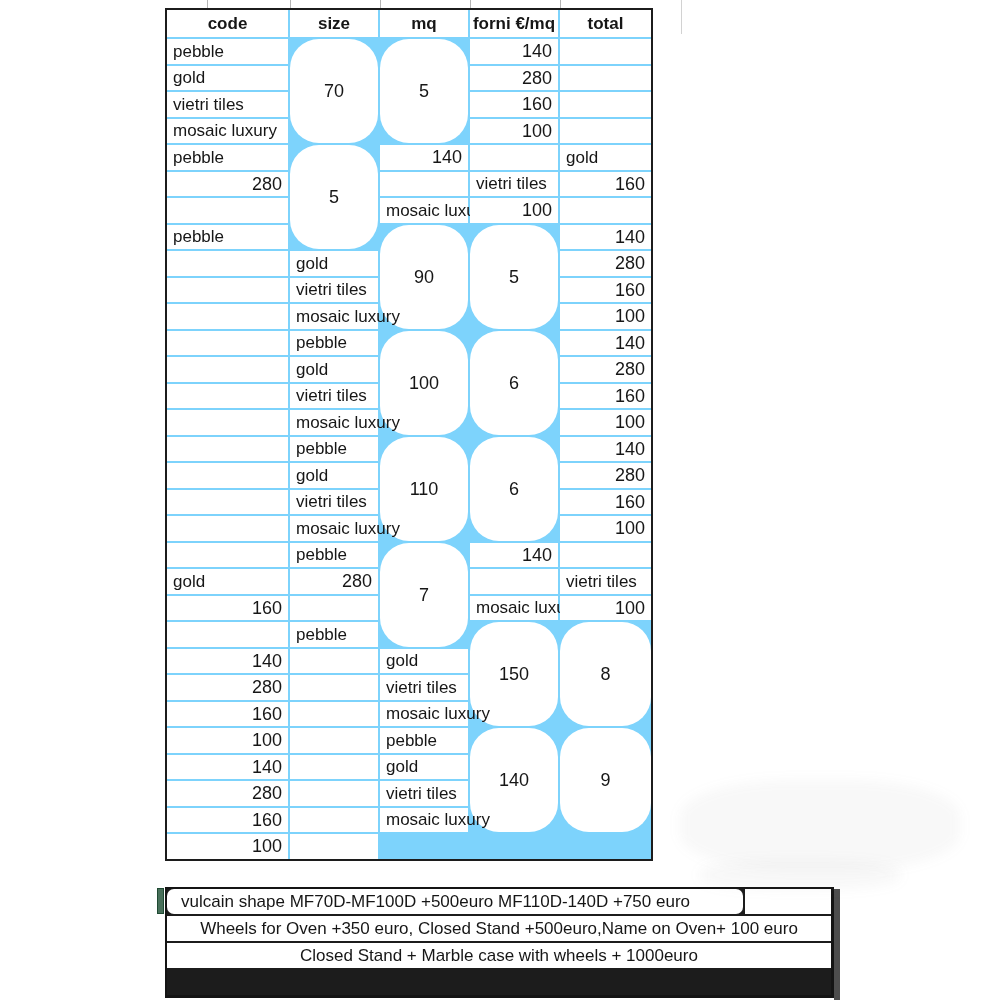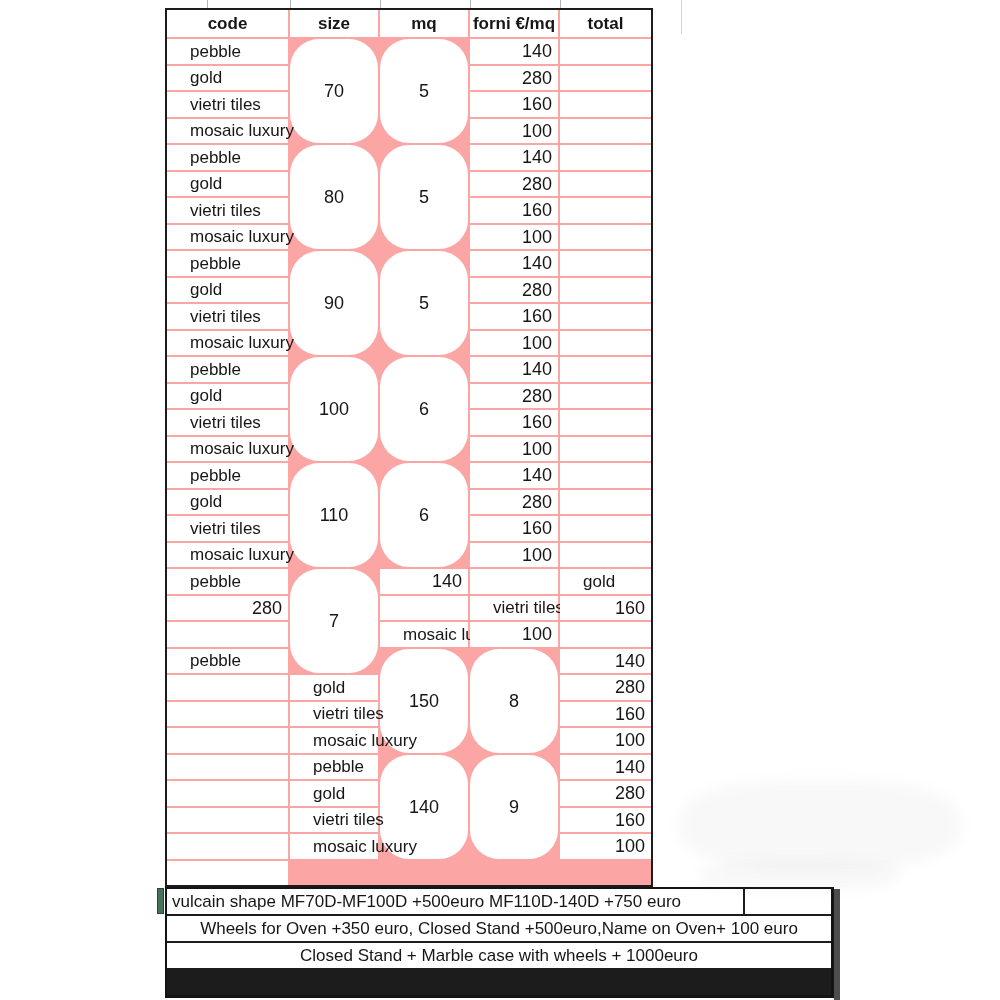--- a/index.html
+++ b/index.html
@@ -32,38 +32,38 @@
   
   #price-table {
     position: absolute;
     left: 165px;
     top: 8px;
     display: grid;
     grid-template-columns: 121px 88px 88px 88px 91px;
     grid-template-rows: 27px;
     grid-auto-rows: 24.5px;
     gap: 2px;
-    background: #fca5a5;
+    background: #7dd3fc;
     border: 2px solid #1c1c1c;
   }
   .cell {
     background: #ffffff;
     display: flex;
     align-items: center;
     font-size: 17px;
     line-height: 1;
     white-space: nowrap;
     overflow: visible;
   }
   .cell.header {
     justify-content: center;
     font-weight: bold;
     font-size: 17px;
   }
-  .cell.code   { justify-content: flex-start; padding-left: 23px; }
+  .cell.code   { justify-content: flex-start; padding-left: 6px; }
   .cell.merged { justify-content: center; grid-row: span 4; font-size: 18px; border-radius: 29px; }
   .cell.price  { justify-content: flex-end; padding-right: 6px; font-size: 18px; }
   .cell.total  { justify-content: flex-start; }
 
   
   #notes-block {
     position: absolute;
     left: 165px;
     top: 887px;
     width: 664px;
@@ -77,21 +77,21 @@
     border-bottom-width: 3px;
   }
   .note {
     background: #ffffff;
     display: flex;
     align-items: center;
     font-size: 17px;
     line-height: 1;
     white-space: nowrap;
   }
-  .note.left   { justify-content: flex-start; padding-left: 5px; }
+  .note.left   { justify-content: flex-start; padding-left: 14px; border-radius: 7px; }
   .note.center { justify-content: center; grid-column: 1 / -1; }
   .note.blank  { justify-content: flex-start; }
 
   
   #notes-shadow {
     position: absolute;
     left: 834px;
     top: 889px;
     width: 6px;
     height: 111px;
@@ -144,21 +144,20 @@
       <div class="cell code">gold</div>
       <div class="cell price">280</div>
       <div class="cell total"></div>
       <div class="cell code">vietri tiles</div>
       <div class="cell price">160</div>
       <div class="cell total"></div>
       <div class="cell code">mosaic luxury</div>
       <div class="cell price">100</div>
       <div class="cell total"></div>
       <div class="cell code">pebble</div>
-      <div class="cell merged">80</div>
       <div class="cell merged">5</div>
       <div class="cell price">140</div>
       <div class="cell total"></div>
       <div class="cell code">gold</div>
       <div class="cell price">280</div>
       <div class="cell total"></div>
       <div class="cell code">vietri tiles</div>
       <div class="cell price">160</div>
       <div class="cell total"></div>
       <div class="cell code">mosaic luxury</div>

